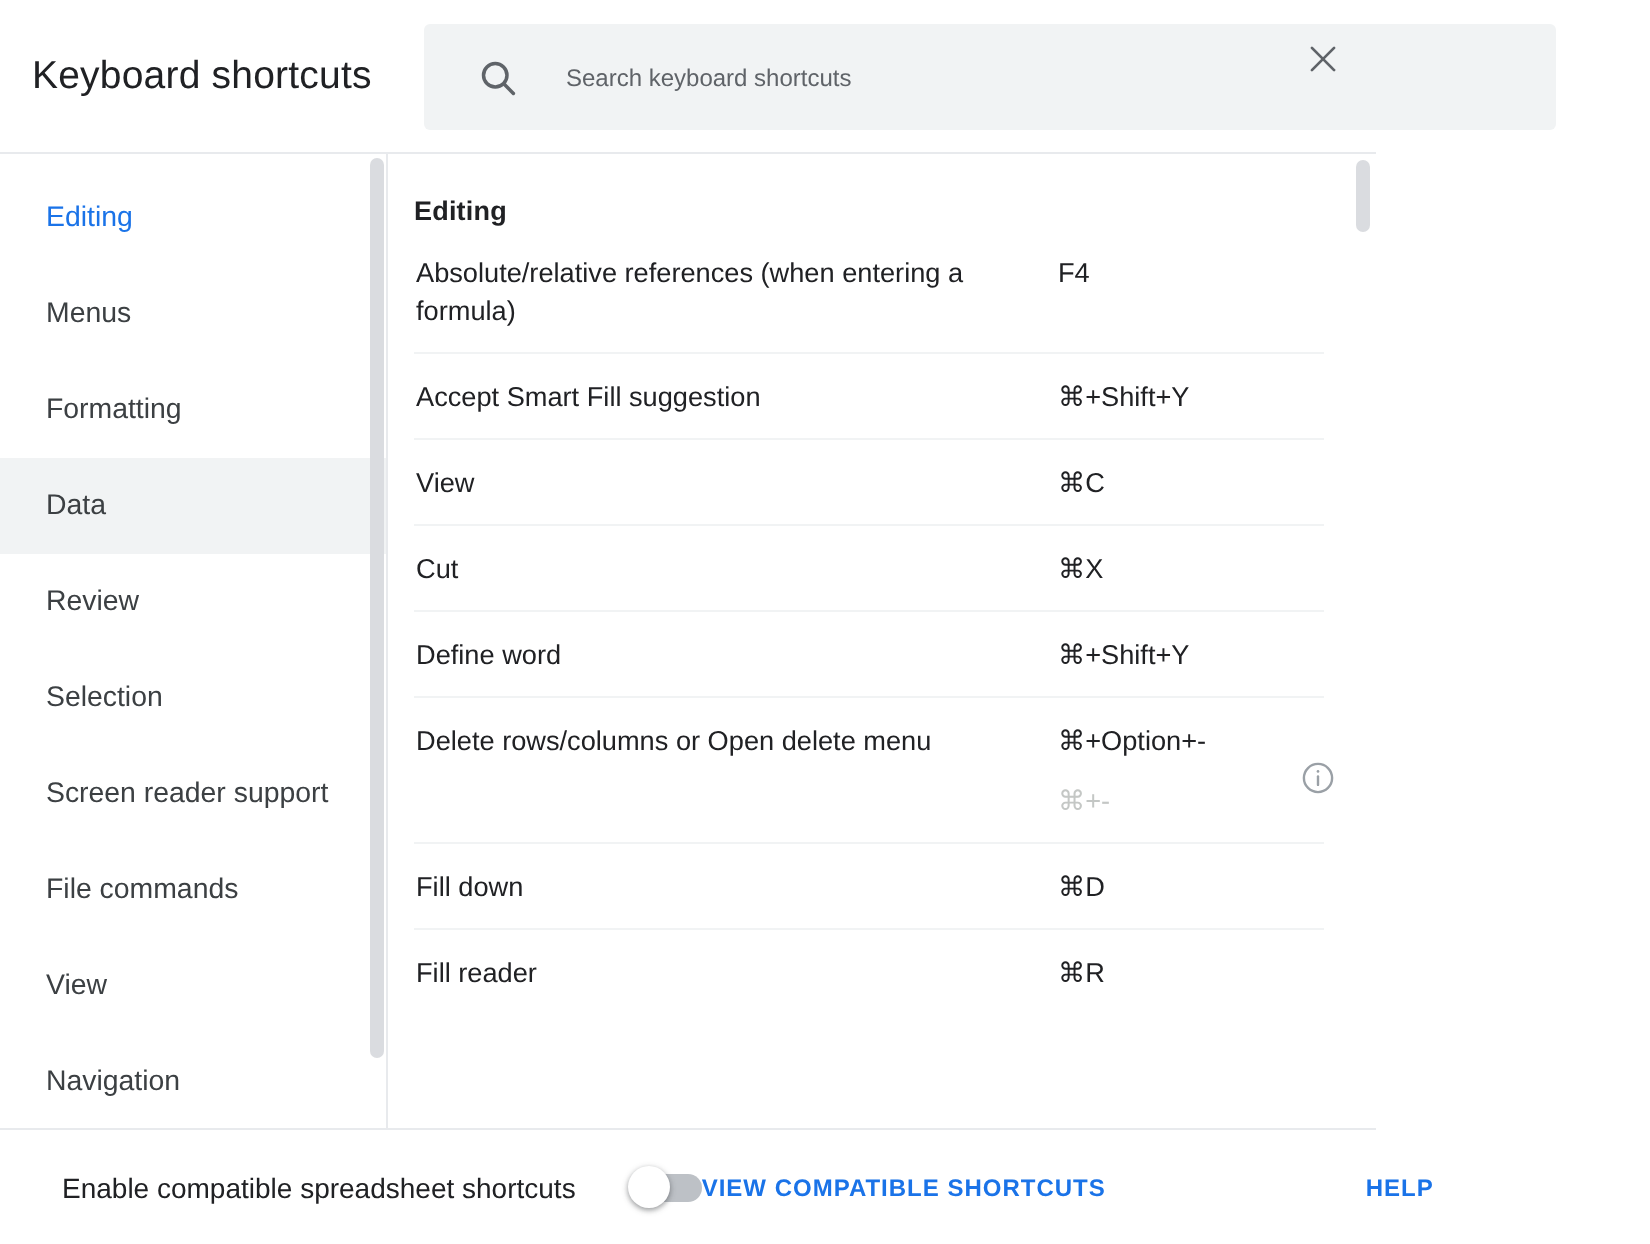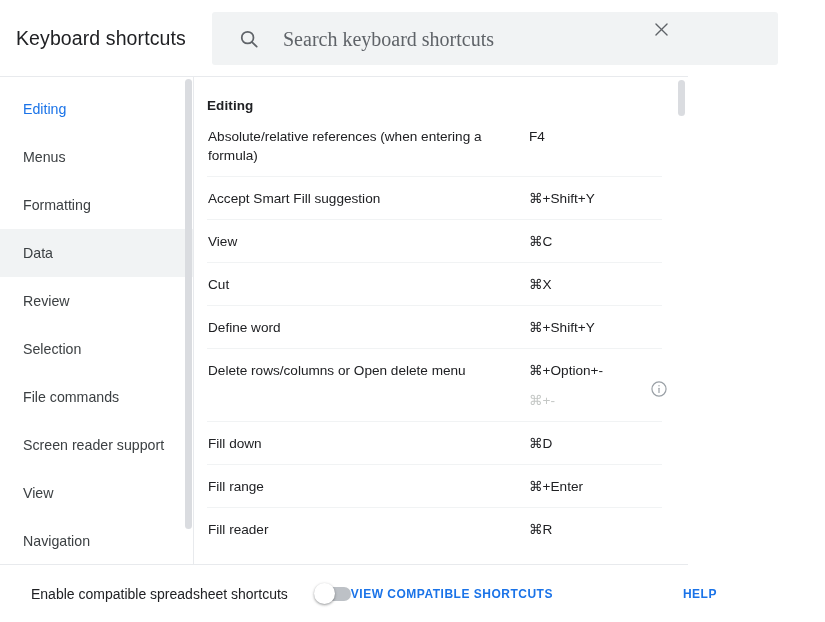--- a/index.html
+++ b/index.html
@@ -63,22 +63,22 @@
     margin-right: 23px;
     flex: 0 0 auto;
     color: #5f6368;
     display: block;
   }
   .search-input {
     flex: 1 1 auto;
     border: none;
     outline: none;
     background: transparent;
-    font-family: Liberation Serif, serif;
-    font-size: 20px;
+    font-family: Liberation Sans, sans-serif;
+    font-size: 12px;
     color: #0f766e;
     padding: 0;
     height: 24px;
     line-height: 24px;
   }
   .search-input::placeholder {
     color: #5f6368;
     opacity: 1;
   }
   .close-btn {
@@ -336,24 +336,24 @@
           <div class="side-item hovered">
             <span>Data</span>
           </div>
           <div class="side-item">
             <span>Review</span>
           </div>
           <div class="side-item">
             <span>Selection</span>
           </div>
           <div class="side-item">
+            <span>Screen reader support</span>
+          </div>
+          <div class="side-item">
             <span>File commands</span>
-          </div>
-          <div class="side-item">
-            <span>Screen reader support</span>
           </div>
           <div class="side-item">
             <span>View</span>
           </div>
           <div class="side-item">
             <span>Navigation</span>
           </div>
         </div>
       <div class="sidebar-divider"></div>
       <div class="sidebar-scrollbar">
@@ -404,26 +404,20 @@
               <svg class="info-icon" viewBox="0 0 24 24" fill="none" stroke="currentColor" stroke-width="1.6">
                 <circle cx="12" cy="12" r="9.4"></circle>
                 <line x1="12" y1="11" x2="12" y2="16.6" stroke-linecap="round"></line>
                 <circle cx="12" cy="7.6" r="0.9" fill="currentColor" stroke="none"></circle>
               </svg>
             </div>
             <div class="sc-row">
               <div class="sc-desc">Fill down</div>
               <div class="sc-keys">
                 <span class="key-line">⌘D</span>
-              </div>
-            </div>
-            <div class="sc-row">
-              <div class="sc-desc">Fill range</div>
-              <div class="sc-keys">
-                <span class="key-line">⌘+Enter</span>
               </div>
             </div>
             <div class="sc-row">
               <div class="sc-desc">Fill reader</div>
               <div class="sc-keys">
                 <span class="key-line">⌘R</span>
               </div>
             </div>
           </div>
       </div>

